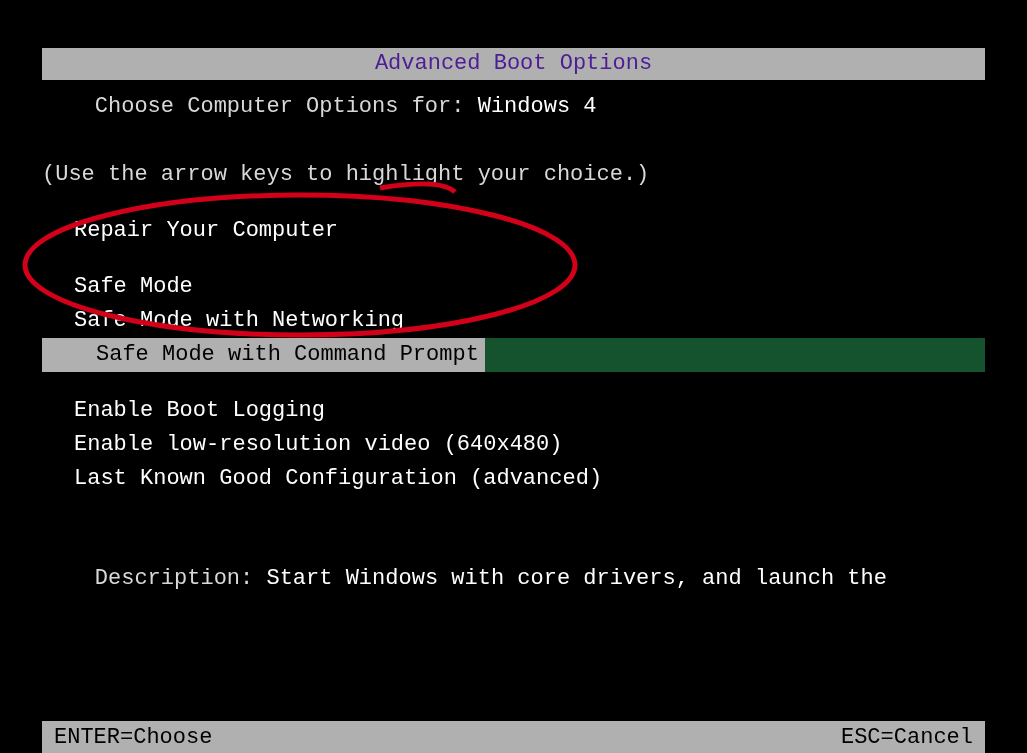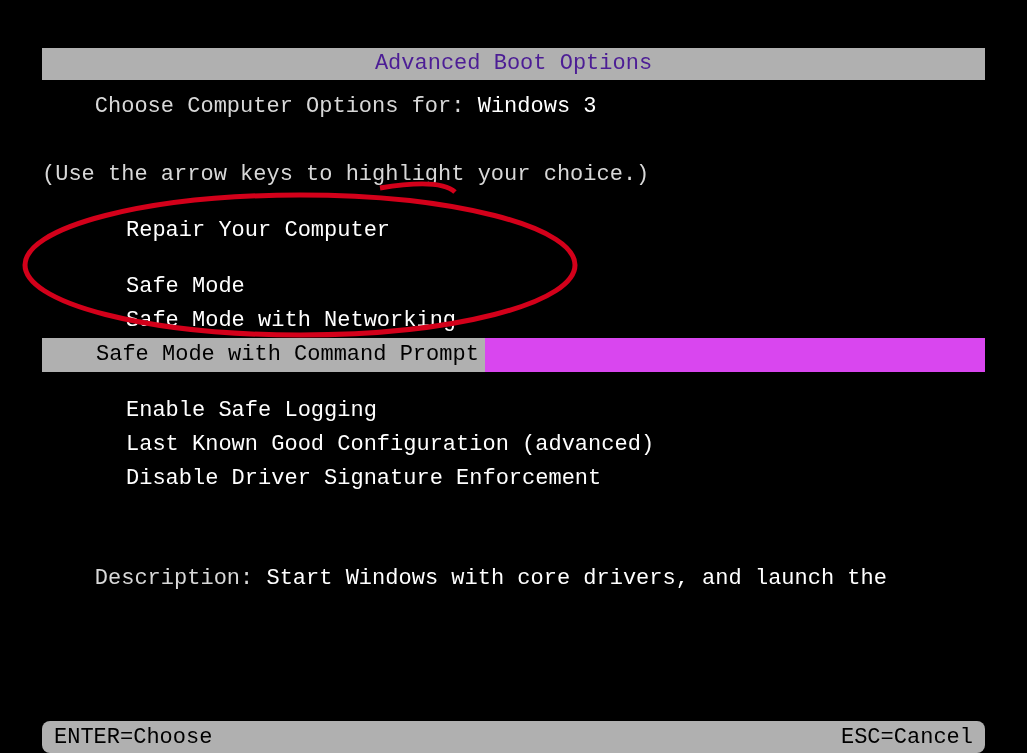--- a/index.html
+++ b/index.html
@@ -31,39 +31,39 @@
     position: absolute;
     left: 42px;
     right: 42px;
     top: 56px;
   }
   .line {
     white-space: pre;
     line-height: 34px;
   }
   .indent1 {
-    margin-left: 84px;
+    margin-left: 32px;
     text-decoration: underline;
   }
   .os-name {
     color: #ffffff;
   }
   .option {
     display: inline-block;
     color: #ffffff;
     line-height: 34px;
     cursor: default;
   }
   .option.selected {
     background: #b0b0b0;
     color: #000;
     padding-right: 6px;
   }
   .selected-row {
-    background: #d946ef;
+    background: #14532d;
     display: flex;
   }
   .selected-row .pre-pad {
     width: 54px;
     height: 34px;
     background: #b0b0b0;
     display: inline-block;
   }
   .desc-label {
     color: #d8d8d8;
@@ -78,21 +78,20 @@
     bottom: 0;
     height: 30px;
     background: #b0b0b0;
     color: #000;
     display: flex;
     justify-content: space-between;
     align-items: center;
     padding: 16px 12px;
     font-size: 22px;
     box-sizing: border-box;
-    border-radius: 8px;
   }
   .annotation-circle {
     position: absolute;
     left: 10px;
     top: 180px;
     width: 580px;
     height: 160px;
     pointer-events: none;
   }
   .annotation-circle svg {
@@ -110,42 +109,42 @@
 </head>
 <body>
 
 <div class="header-bar">
   <span>Advanced Boot Options</span>
 </div>
 
 <div class="content">
 
   <div class="line">
-    <span>Choose Computer Options for: </span><span class="os-name">Windows 3</span>
+    <span>Choose Computer Options for: </span><span class="os-name">Windows 4</span>
   </div>
   <div class="line">(Use the arrow keys to highlight your choice.)</div>
 
   <div class="spacer"></div>
 
   <div class="line indent1"><span class="option">Repair Your Computer</span></div>
 
   <div class="spacer"></div>
 
   <div class="line indent1"><span class="option">Safe Mode</span></div>
   <div class="line indent1"><span class="option">Safe Mode with Networking</span></div>
   <div class="selected-row">
     <span class="pre-pad"></span>
     <span class="option selected">Safe Mode with Command Prompt</span>
   </div>
 
   <div class="spacer"></div>
 
-  <div class="line indent1"><span class="option">Enable Safe Logging</span></div>
+  <div class="line indent1"><span class="option">Enable Boot Logging</span></div>
+  <div class="line indent1"><span class="option">Enable low-resolution video (640x480)</span></div>
   <div class="line indent1"><span class="option">Last Known Good Configuration (advanced)</span></div>
-  <div class="line indent1"><span class="option">Disable Driver Signature Enforcement</span></div>
 
   <div class="spacer"></div>
 
 
   <div class="spacer-sm"></div>
 
   <div class="line">
     <span class="desc-label">Description: </span><span class="desc-text">Start Windows with core drivers, and launch the</span>
   </div>
 

